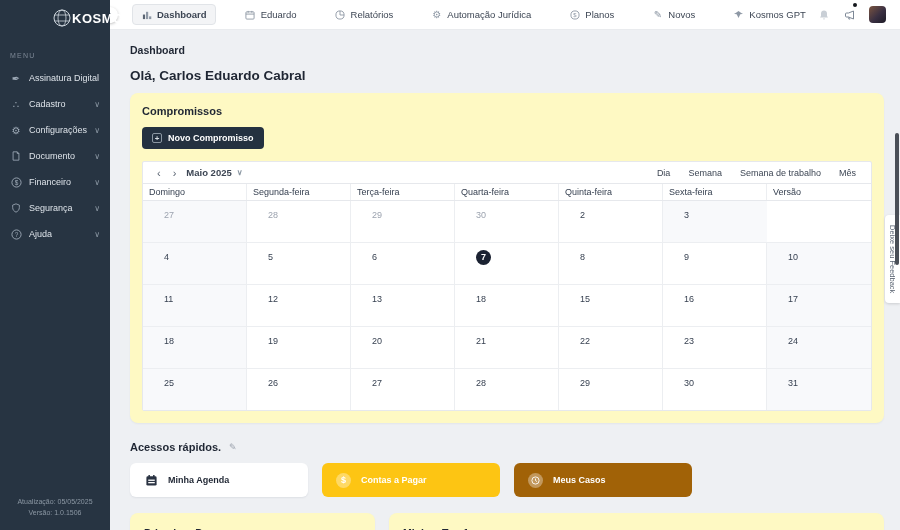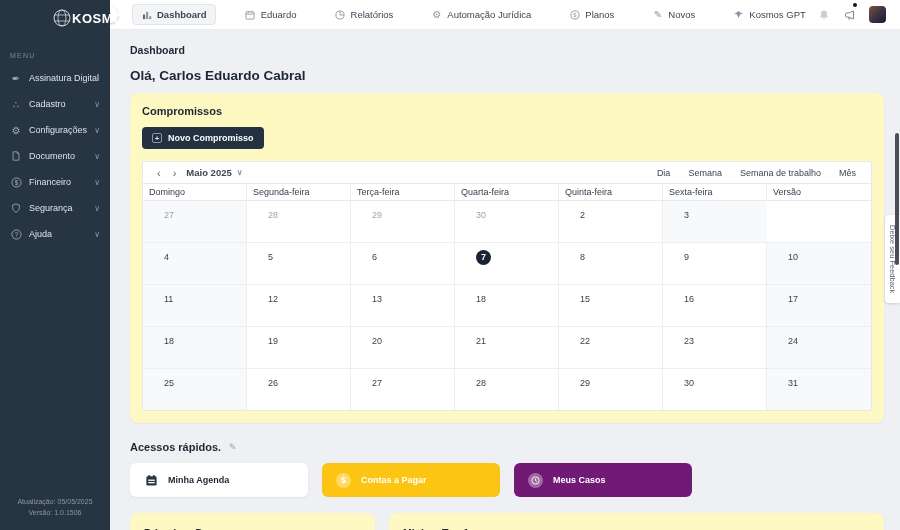--- a/index.html
+++ b/index.html
@@ -65,21 +65,21 @@
   
   .qa-title-row { display:flex; align-items:center; gap:8px; margin:18px 0 10px 0; }
   .qa-title { font-size:11px; font-weight:bold; color:#1f2633; }
   .qa-edit { color:#9aa1ac; font-size:9px; cursor:pointer; }
   .qa-cards { display:grid; grid-template-columns:repeat(4,1fr); gap:14px; width:754px; }
   .qa-card { height:34px; border-radius:6px; display:flex; align-items:center; gap:10px; padding:0 14px; font-size:9px; font-weight:bold; cursor:pointer; }
   .qa-card .q-icon { width:14px; height:14px; display:inline-flex; align-items:center; justify-content:center; }
   .qa-agenda { background:#ffffff; color:#1f2633; box-shadow:0 1px 2px rgba(20,30,50,.07); }
   .qa-contatos { background:#191d2e; color:#ffffff; }
   .qa-contas { background:#fdc513; color:#ffffff; }
-  .qa-casos { background:#701a75; color:#ffffff; }
+  .qa-casos { background:#a16207; color:#ffffff; }
   .circ-icon { width:15px; height:15px; border-radius:50%; background:rgba(255,255,255,.35); color:#fff; display:inline-flex; align-items:center; justify-content:center; font-size:9px; font-weight:bold; }
 
   
   .bottom-row { display:flex; gap:14px; margin-top:16px; width:754px; }
   .pp-card { width:245px; padding:14px; height:80px; }
   .pp-title { font-size:10.5px; font-weight:bold; color:#1f2633; margin-bottom:7px; }
   .mt-card { flex:1; padding:14px; height:80px; }
   .mt-title { font-size:10.5px; font-weight:bold; color:#1f2633; margin-bottom:10px; }
 
   

